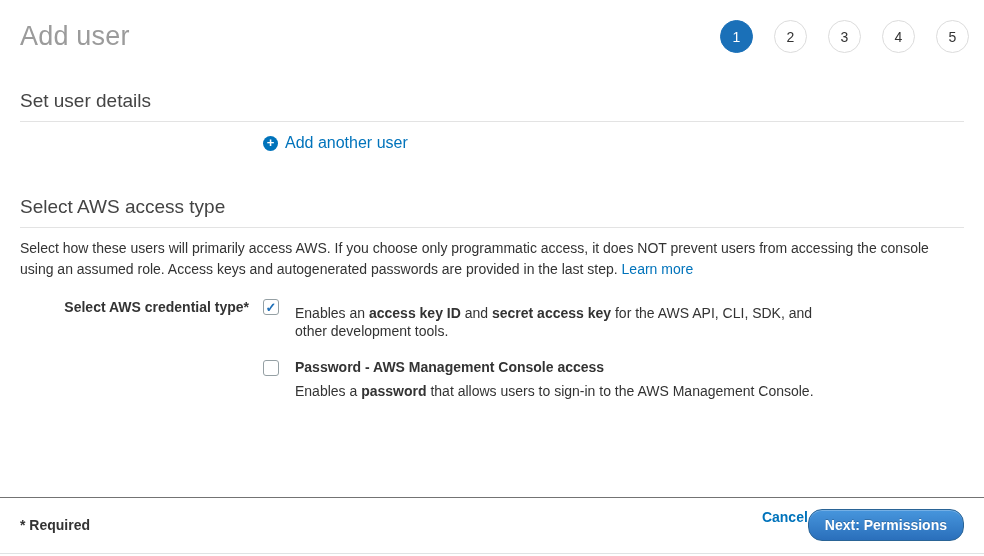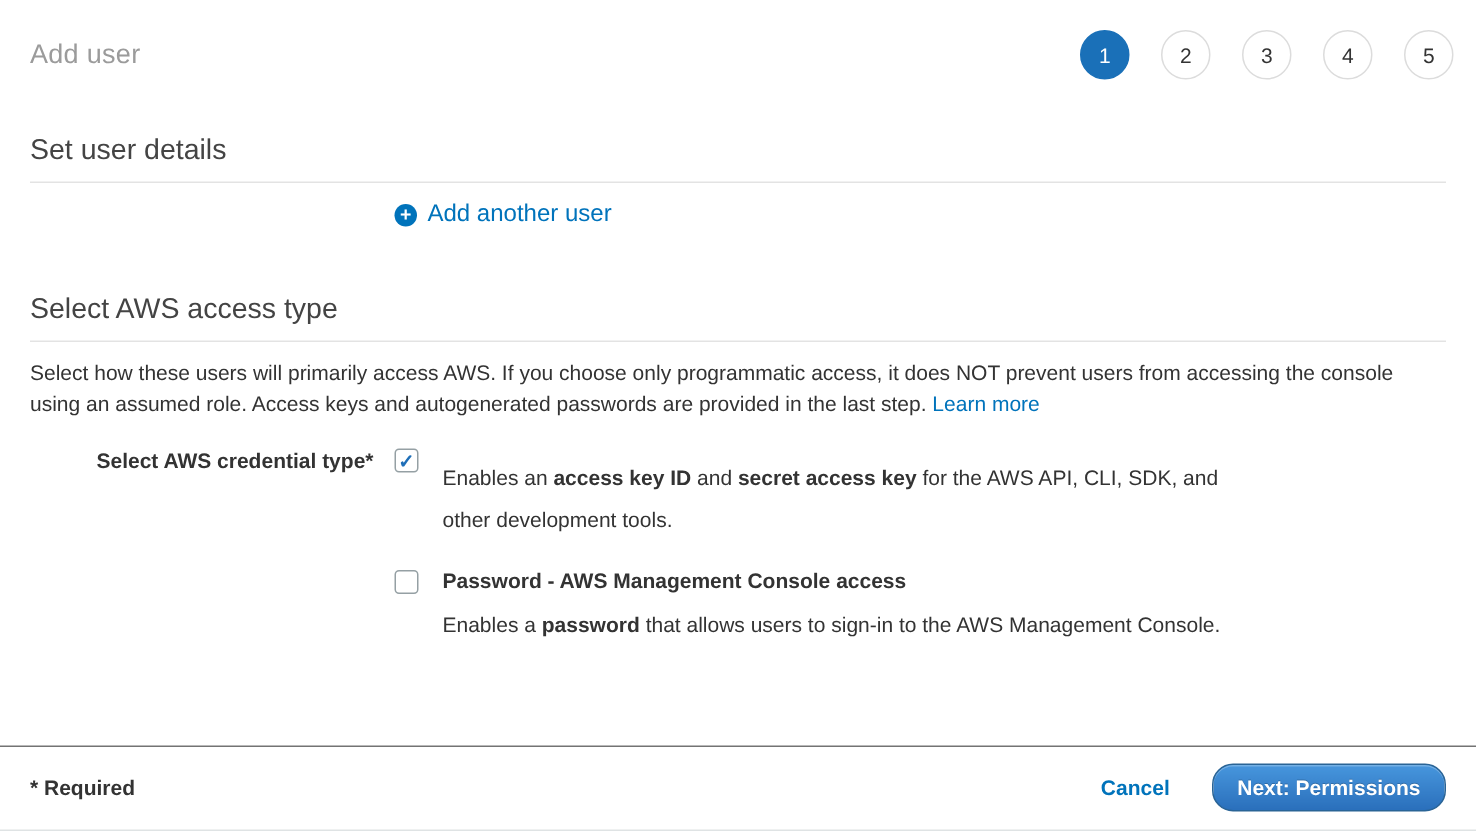--- a/index.html
+++ b/index.html
@@ -12,21 +12,21 @@
     overflow: hidden;
   }
   .page { width: 984px; height: 556px; position: relative; }
 
   
   .header {
     display: flex; justify-content: space-between; align-items: center;
     padding: 20px 15px 0 20px;
   }
   .page-title {
-    font-size: 18px; font-weight: 400; color: #9b9b9b; letter-spacing: 0.2px;
+    font-size: 27px; font-weight: 400; color: #9b9b9b; letter-spacing: 0.2px;
   }
   .steps { display: flex; align-items: center; gap: 21px; }
   .step {
     width: 33px; height: 33px; border-radius: 50%;
     background: #fff; border: 1px solid #dcdcdc;
     display: flex; align-items: center; justify-content: center;
     font-size: 14px; color: #333;
   }
   .step.active {
     background: #1a70b8; border-color: #1a70b8; color: #fff;
@@ -83,34 +83,34 @@
     border: 1px solid #95a0a4; background: #fff;
     margin-top: 1px; margin-right: 16px; flex: 0 0 16px;
     display: flex; align-items: center; justify-content: center;
     cursor: pointer;
   }
   .checkbox .check {
     color: #1f6fb8; font-size: 13px; font-weight: bold; line-height: 1;
   }
   .option-title { font-size: 14px; font-weight: bold; color: #333; line-height: 17px; }
   .option-desc {
-    margin-top: 6px; font-size: 14px; line-height: 28px; color: #333;
+    margin-top: 6px; font-size: 14px; line-height: 18px; color: #333;
     max-width: 552px;
   }
 
   
   .footer {
     position: absolute; left: 0; right: 0; bottom: 2px;
     border-top: 1px solid #737373; border-bottom: 1px solid #dfe3e4;
     padding: 11px 20px 12px 20px;
     display: flex; align-items: center; justify-content: space-between;
     background: #fff;
   }
   .required-note { font-size: 14px; font-weight: bold; color: #333; }
-  .footer-actions { display: flex; align-items: center; gap: 28px; }
+  .footer-actions { display: flex; align-items: flex-start; }
   .cancel-link { font-size: 14px; font-weight: bold; }
   .next-button {
     background: linear-gradient(to bottom, #4796dd, #2a6fbb);
     border: 1px solid #2a6496; border-radius: 14px;
     color: #fff; font-size: 14px; font-weight: bold;
     font-family: "Liberation Sans", sans-serif;
     padding: 7px 16px; cursor: pointer;
     text-shadow: 0 -1px 0 rgba(0,0,0,0.2);
     box-shadow: inset 0 1px 0 rgba(255,255,255,0.25);
   }

